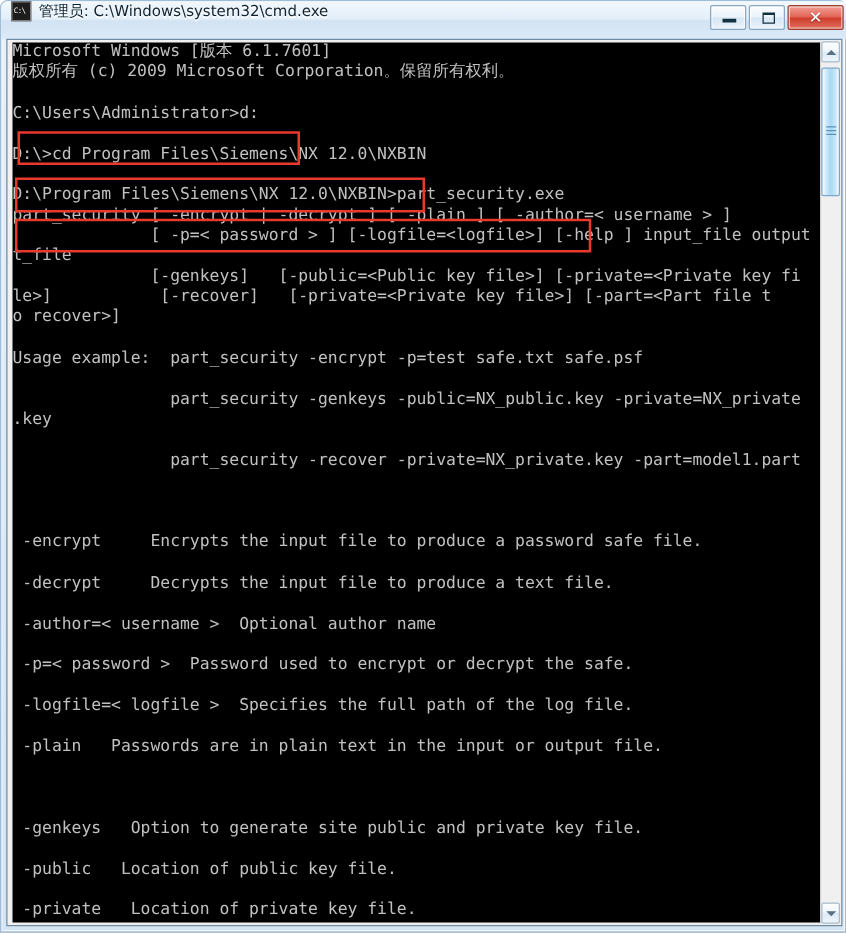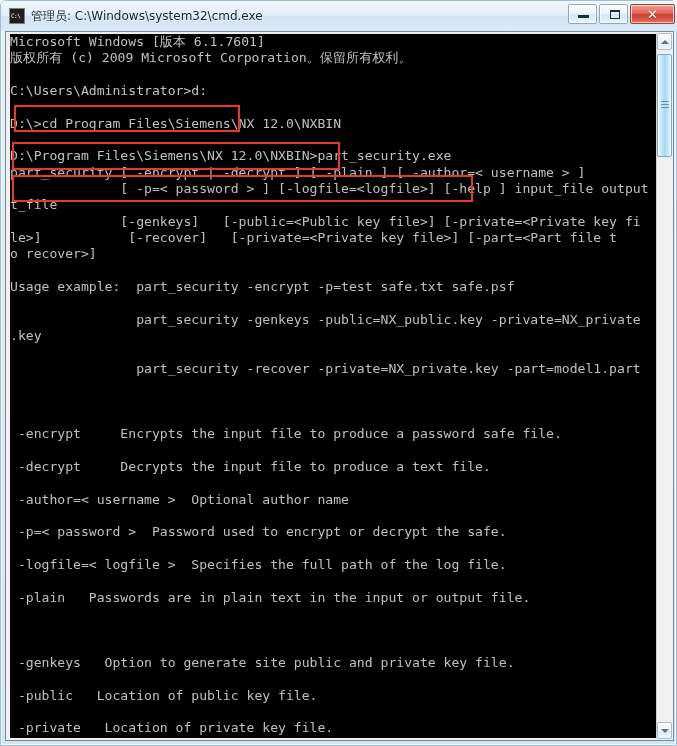--- a/index.html
+++ b/index.html
@@ -28,21 +28,20 @@
   }
 
   
   #titlebar {
     position: absolute;
     left: 0; top: 0;
     width: 677px;
     height: 30px;
     box-sizing: border-box;
     display: flex;
-    align-items: center;
     border-radius: 5px 5px 0 0;
     background: linear-gradient(to bottom, #f2f8fd 0%, #e2eef9 48%, #d2e3f3 52%, #dceaf8 100%);
   }
   #title-icon {
     width: 16px; height: 16px;
     margin-left: 8px;
     margin-right: 6px;
     background: #1d1d1d;
     border: 1px solid #808080;
     box-sizing: border-box;

